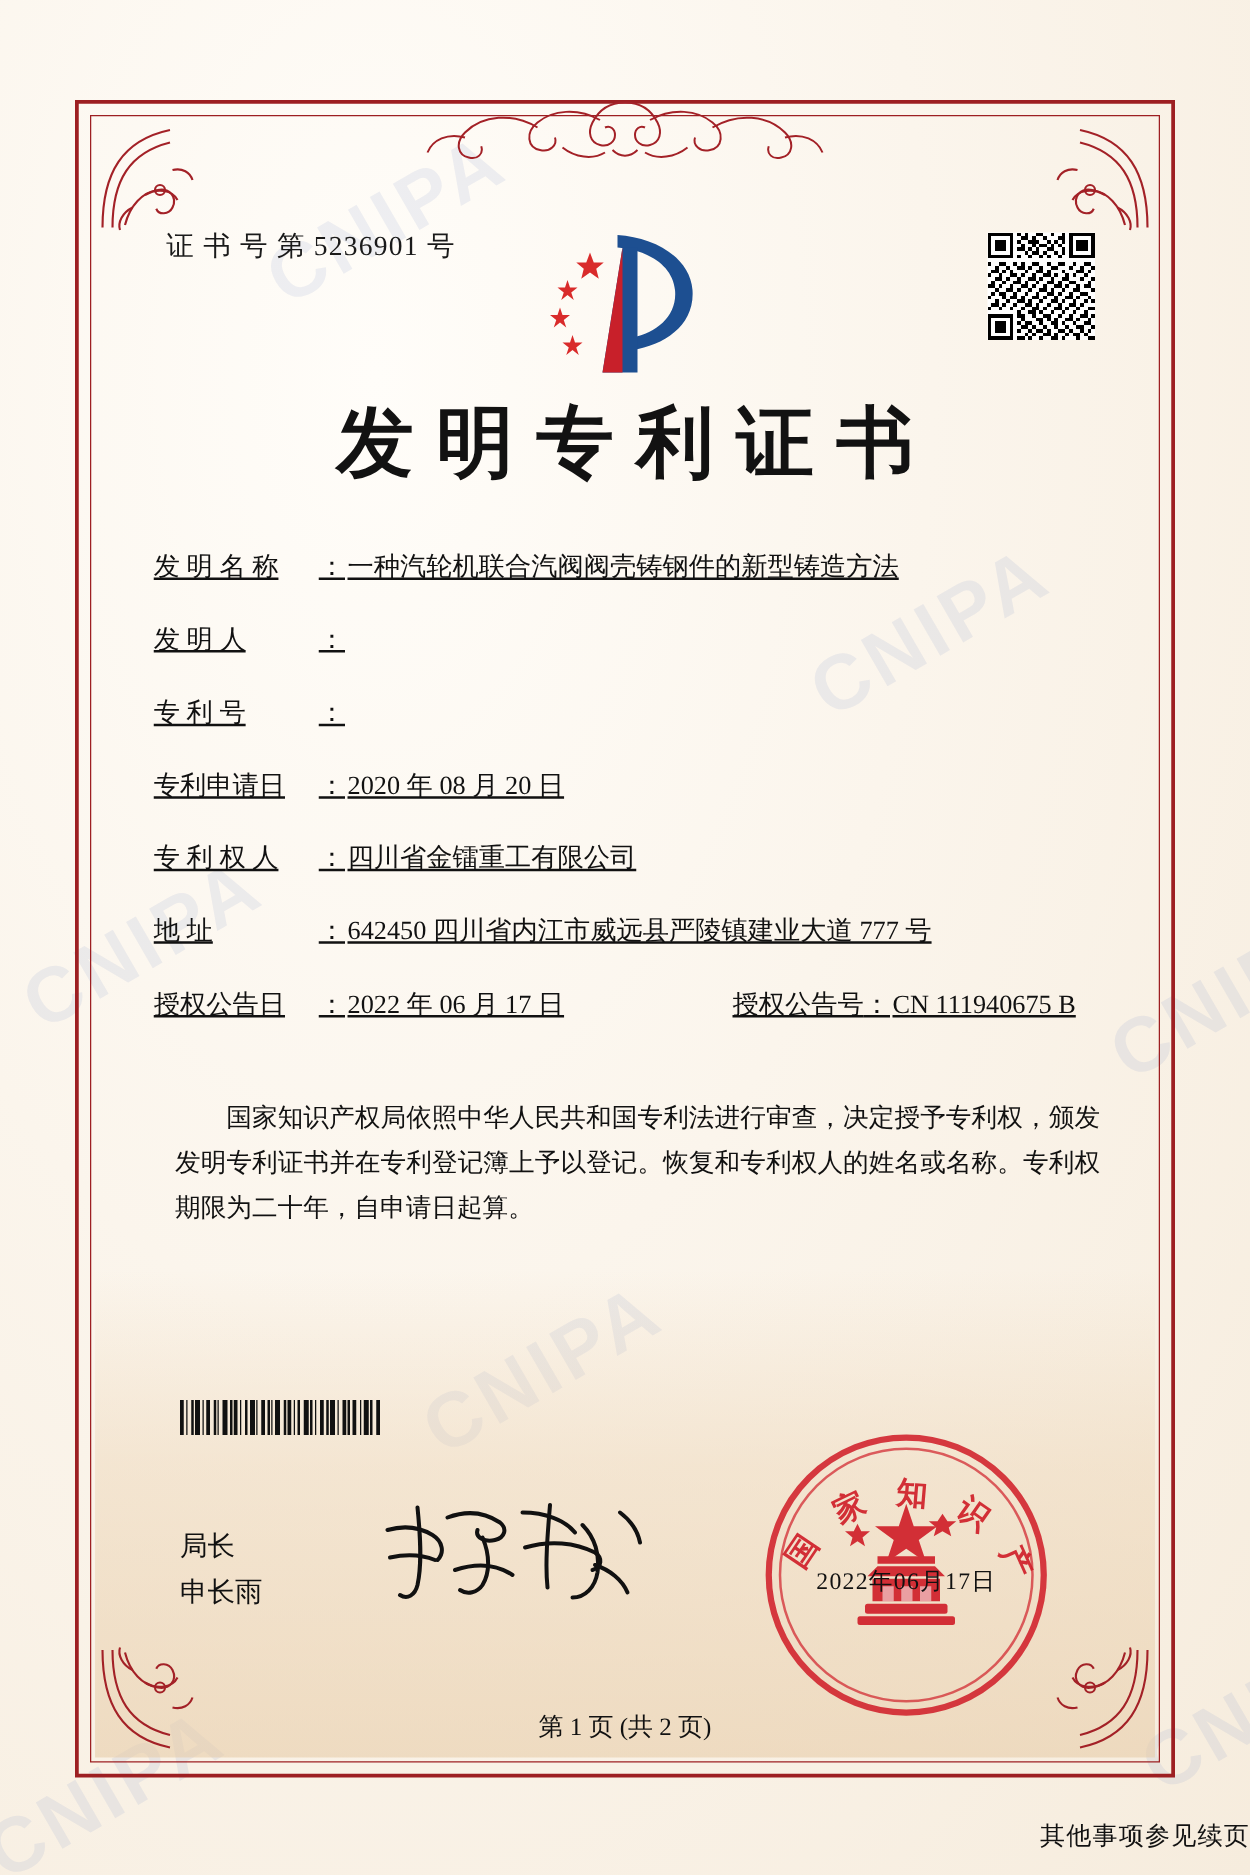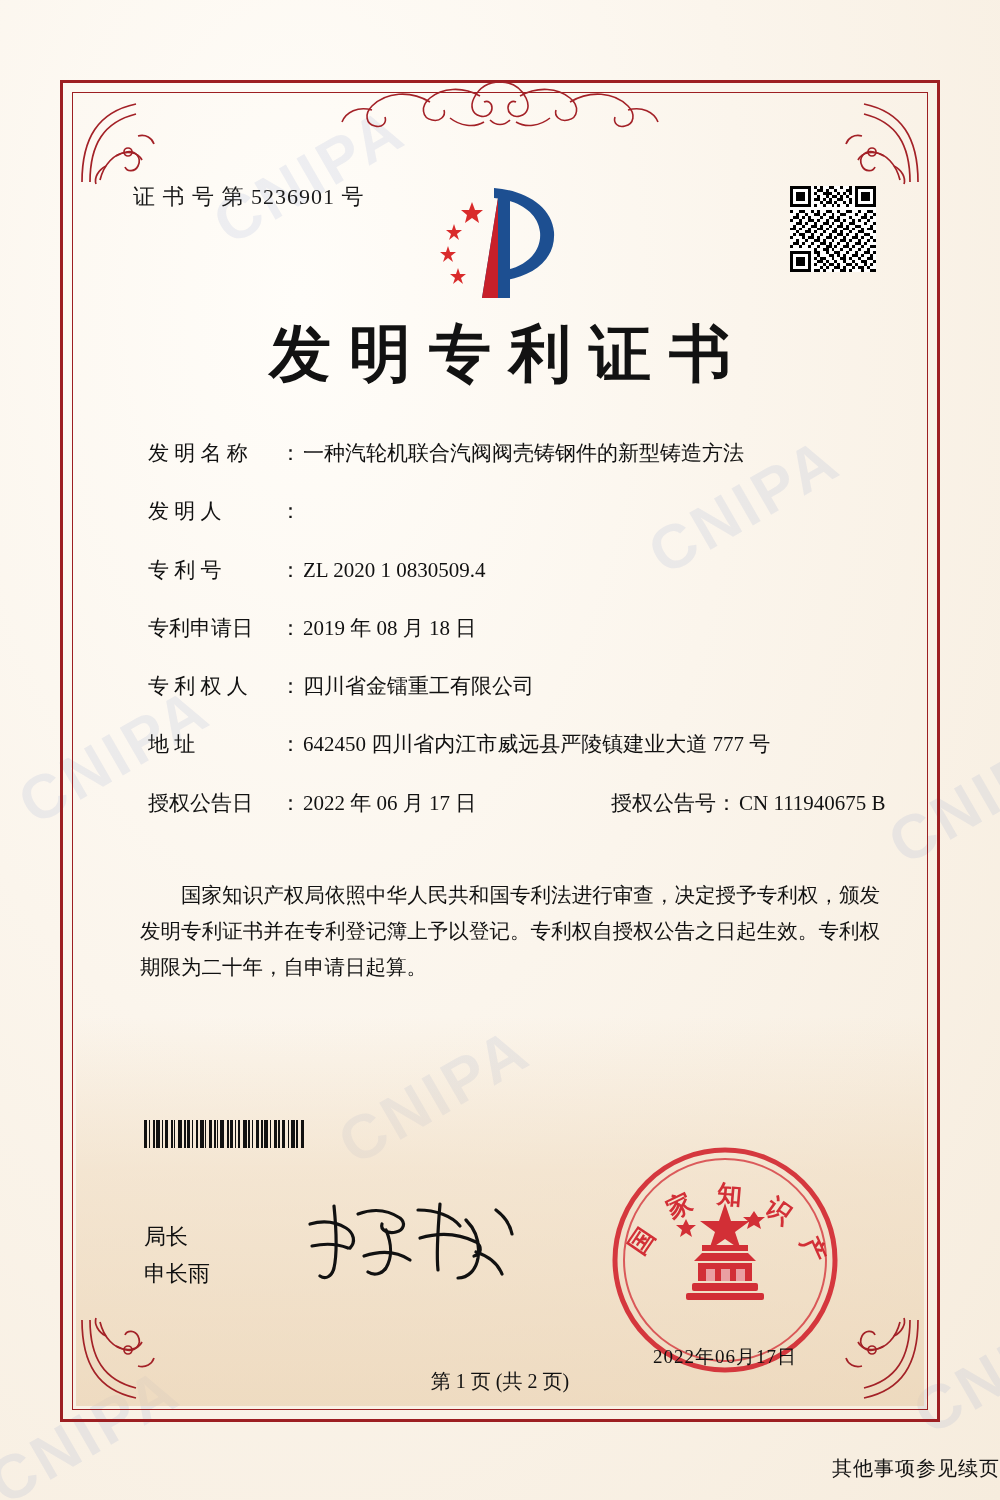--- a/index.html
+++ b/index.html
@@ -132,25 +132,26 @@
     font-weight: bold;
     letter-spacing: 18px;
     text-indent: 18px;
     color: #121212;
     font-family: "DejaVu Serif", "Liberation Serif", serif;
   }
 
   
   .fields {
     position: absolute;
-    left: 148px;
+    left: 123px;
     top: 440px;
     width: 740px;
     color: #111;
     font-size: 21px;
+    text-decoration: underline;
   }
   .field-row {
     display: flex;
     align-items: baseline;
     margin-bottom: 31px;
     line-height: 1.3;
   }
   .field-label {
     width: 132px;
     flex: 0 0 132px;
@@ -221,21 +222,21 @@
     position: absolute;
     right: 160px;
     top: 1145px;
     width: 230px;
     height: 230px;
   }
   .seal svg { width: 100%; height: 100%; display: block; }
   .seal-date {
     position: absolute;
     right: 160px;
-    top: 1344px;
+    top: 1252px;
     width: 230px;
     text-align: center;
     font-size: 19px;
     color: #111;
     letter-spacing: 1px;
   }
 
   
   .page-no {
     position: absolute;
@@ -594,26 +595,25 @@
       <div class="field-colon">：</div>
       <div class="field-value">一种汽轮机联合汽阀阀壳铸钢件的新型铸造方法</div>
     </div>
     <div class="field-row">
       <div class="field-label">发 明 人</div>
       <div class="field-colon">：</div>
     </div>
     <div class="field-row">
       <div class="field-label">专 利 号</div>
       <div class="field-colon">：</div>
-      <div class="field-value">ZL 2020 1 0830509.4</div>
     </div>
     <div class="field-row">
       <div class="field-label">专利申请日</div>
       <div class="field-colon">：</div>
-      <div class="field-value">2019 年 08 月 18 日</div>
+      <div class="field-value">2020 年 08 月 20 日</div>
     </div>
     <div class="field-row">
       <div class="field-label">专 利 权 人</div>
       <div class="field-colon">：</div>
       <div class="field-value">四川省金镭重工有限公司</div>
     </div>
     <div class="field-row">
       <div class="field-label">地 址</div>
       <div class="field-colon">：</div>
       <div class="field-value">642450 四川省内江市威远县严陵镇建业大道 777 号</div>
@@ -622,21 +622,21 @@
       <div class="field-label">授权公告日</div>
       <div class="field-colon">：</div>
       <div class="field-value">2022 年 06 月 17 日</div>
       <div class="field-label2">授权公告号</div>
       <div class="field-colon">：</div>
       <div class="field-value2">CN 111940675 B</div>
     </div>
   </div>
 
   <div class="body-text">
-    <p>国家知识产权局依照中华人民共和国专利法进行审查，决定授予专利权，颁发发明专利证书并在专利登记簿上予以登记。专利权自授权公告之日起生效。专利权期限为二十年，自申请日起算。</p>
+    <p>国家知识产权局依照中华人民共和国专利法进行审查，决定授予专利权，颁发发明专利证书并在专利登记簿上予以登记。恢复和专利权人的姓名或名称。专利权期限为二十年，自申请日起算。</p>
   </div>
 
   <div class="barcode">
     <span style="width:3px"></span>
       <span style="width:2px;background:transparent"></span>
     <span style="width:1px"></span>
       <span style="width:3px;background:transparent"></span>
     <span style="width:2px"></span>
       <span style="width:1px;background:transparent"></span>
     <span style="width:4px"></span>

